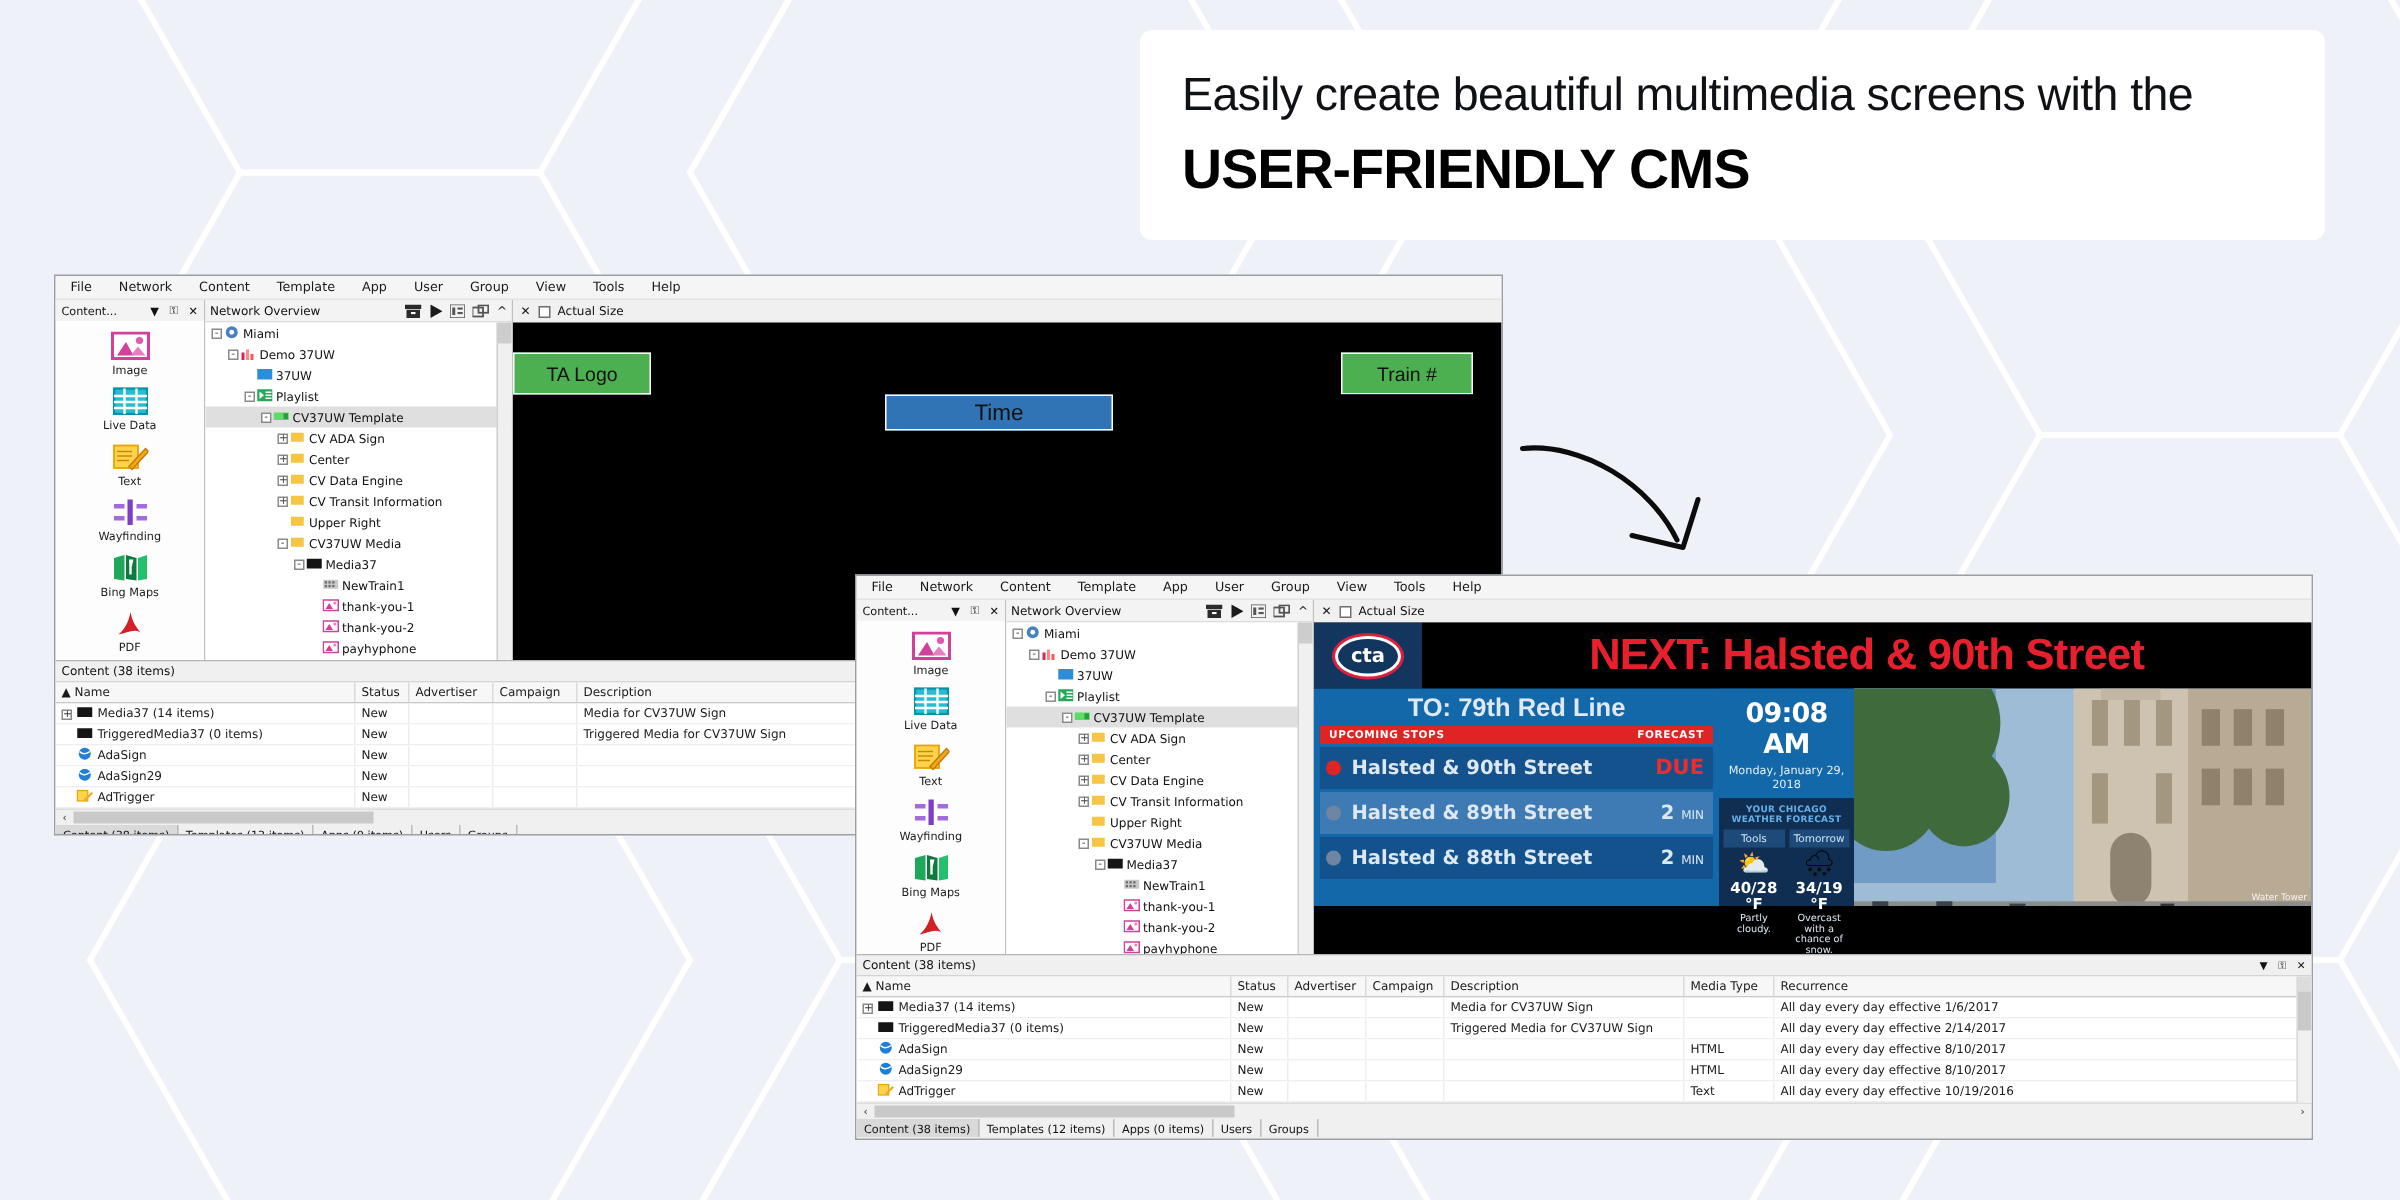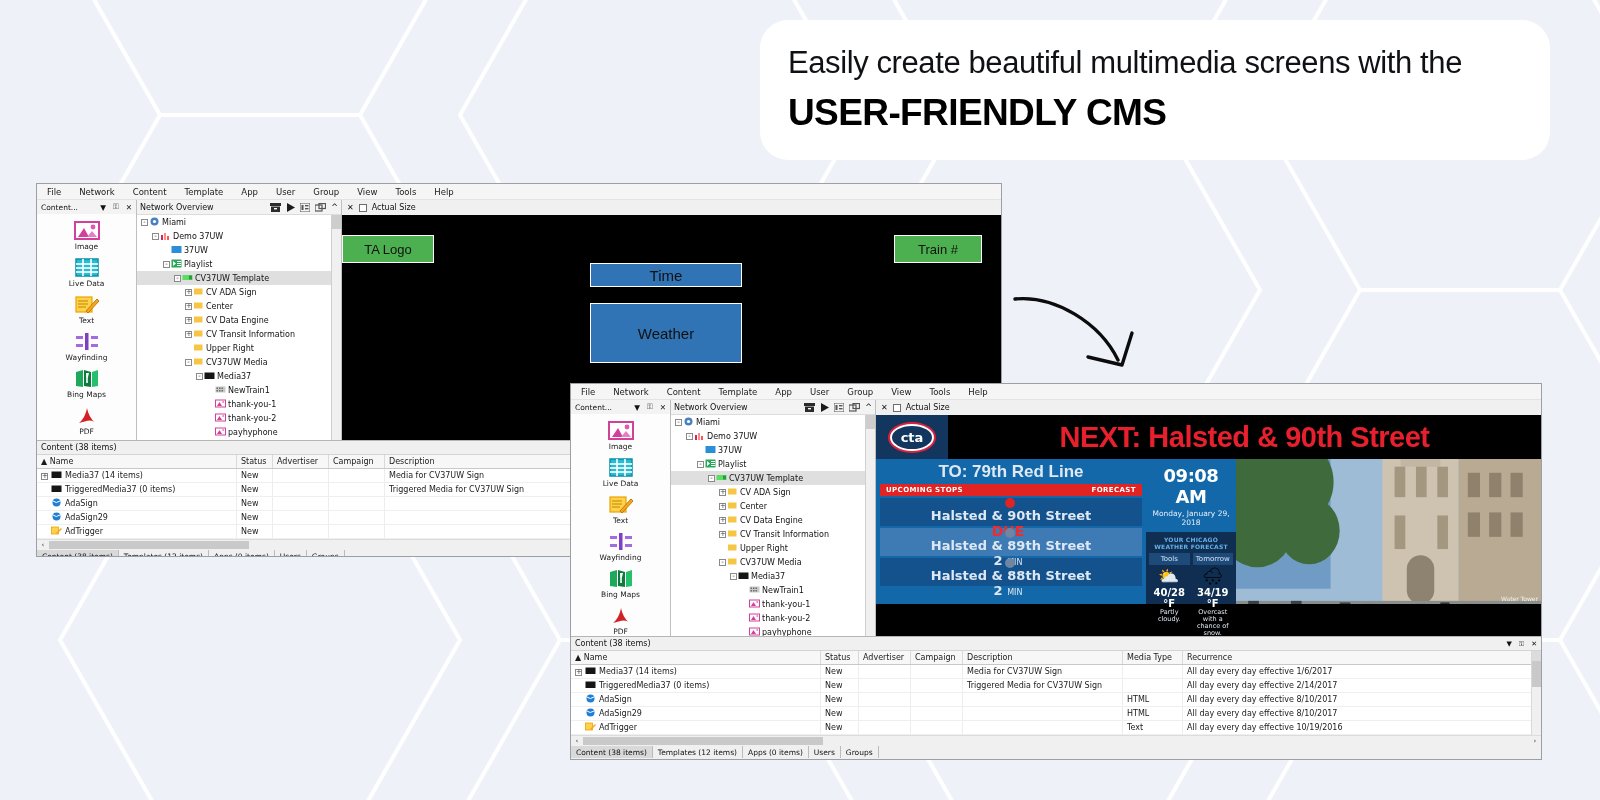--- a/index.html
+++ b/index.html
@@ -8,21 +8,21 @@
     width:1600px; height:800px; position:relative; overflow:hidden;
     background:#eef2f8;
     font-family:"Liberation Sans", sans-serif;
   }
   
   #bg-hex { position:absolute; inset:0; z-index:0; }
 
   
   #headline-card {
     position:absolute; left:760px; top:20px; width:790px; height:140px;
-    background:#ffffff; border-radius:28px; z-index:5;
+    background:#ffffff; border-radius:8px; z-index:5;
     padding:24px 28px 0 28px;
   }
   #headline-line1 {
     font-size:31px; color:#0f1115; letter-spacing:-0.4px; line-height:1.25;
     font-weight:400; white-space:nowrap;
   }
   #headline-line2 {
     font-size:37px; color:#000; font-weight:bold; letter-spacing:-0.6px;
     margin-top:9px; white-space:nowrap;
   }
@@ -157,21 +157,21 @@
   .cta-to {
     text-align:center; color:#dfe9f3; font-size:17px; font-weight:bold; padding:3px 0 2px 0;
     font-family:"Liberation Sans", sans-serif;
   }
   .cta-striphead {
     background:#e02424; color:#fff; font-size:7px; font-weight:bold; letter-spacing:.4px;
     display:flex; justify-content:space-between; padding:2px 6px; margin:0 4px;
   }
   .cta-stop {
     display:flex; align-items:center; height:28px; margin:2px 4px 0 4px;
-    background:#14528e; color:#dde8f2;flex-direction:column;
+    background:#14528e; color:#dde8f2;
   }
   .cta-stop.alt { background:#3e7ab4; }
   .cta-dot {
     width:10px; height:10px; border-radius:50%; background:#6f86a3;
     margin:0 7px 0 4px; flex:none;
   }
   .cta-dot.active { background:#e02424; }
   .cta-stopname { flex:1; font-size:13px; font-weight:bold; }
   .cta-est { font-size:13px; font-weight:bold; padding-right:6px; }
   .cta-est.due { color:#f02b2b; font-size:14px; }
@@ -541,23 +541,20 @@
       <div class="preview-stage" style="height:225px;">
         <div class="tb green" style="left:0; top:20px; width:92px; height:28px; font-size:13px;">
           <span>TA Logo</span>
         </div>
         <div class="tb black" style="left:92px; top:20px; width:460px; height:28px;"></div>
         <div class="tb green" style="left:552px; top:20px; width:88px; height:28px; font-size:13px;">
           <span>Train #</span>
         </div>
         <div class="tb blue" style="left:248px; top:48px; width:152px; height:24px; font-size:15px;">
           <span>Time</span>
-        </div>
-        <div class="tb blue" style="left:248px; top:88px; width:152px; height:60px; font-size:15px;">
-          <span>Weather</span>
         </div>
         <div class="tb black" style="left:400px; top:48px; width:240px; height:100px;"></div>
       </div>
     </div>
   </div>
 
   <div class="content-dock" style="position:relative;">
     <div class="content-title">
       <span class="ct-label">Content (38 items)</span>
     </div>

